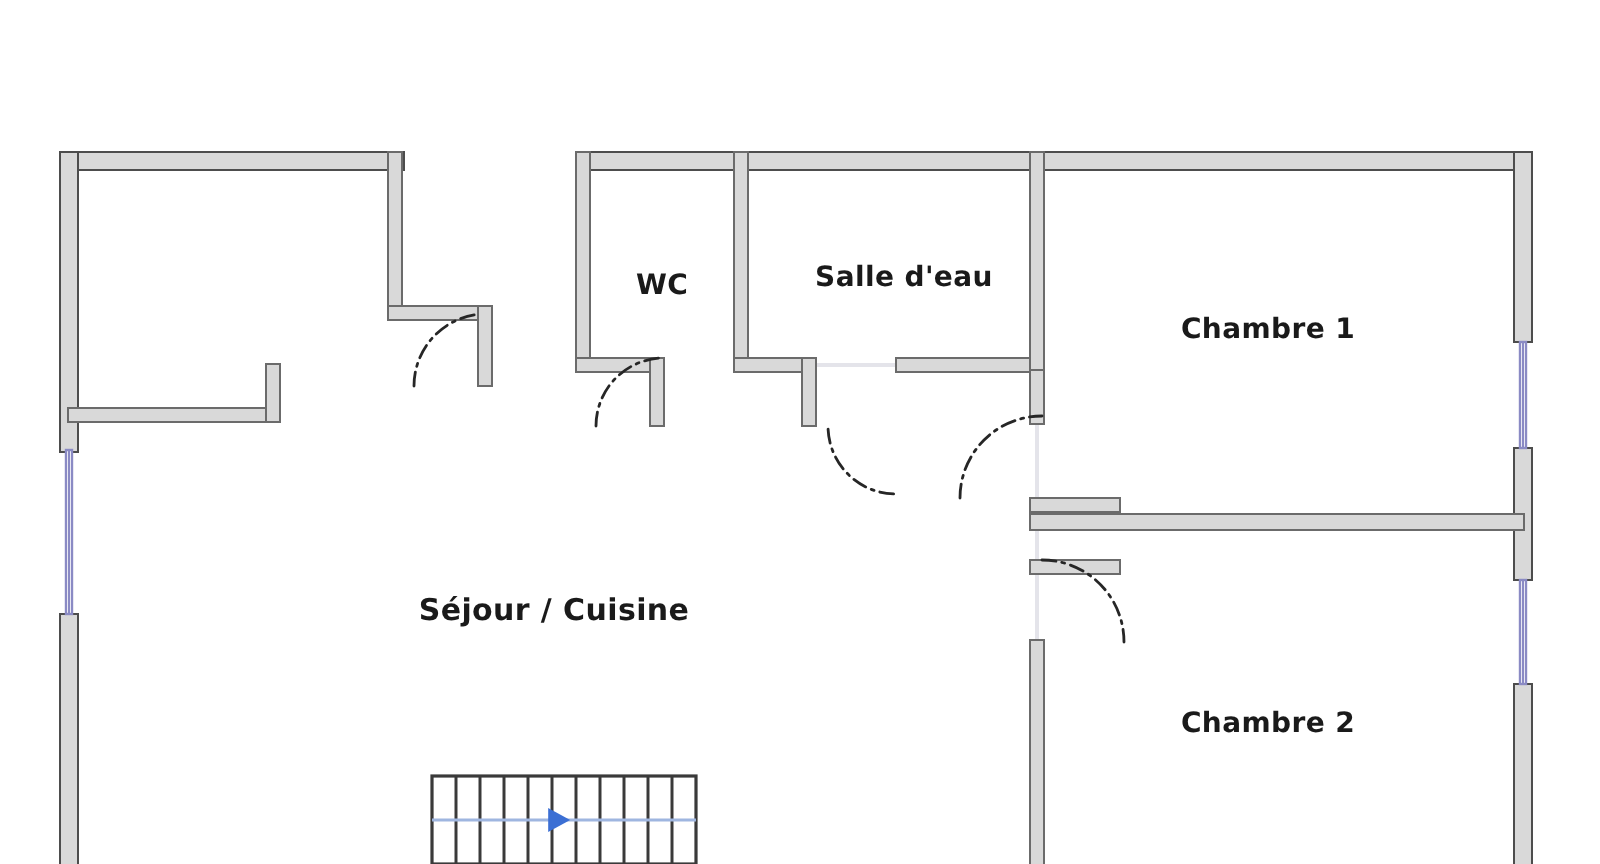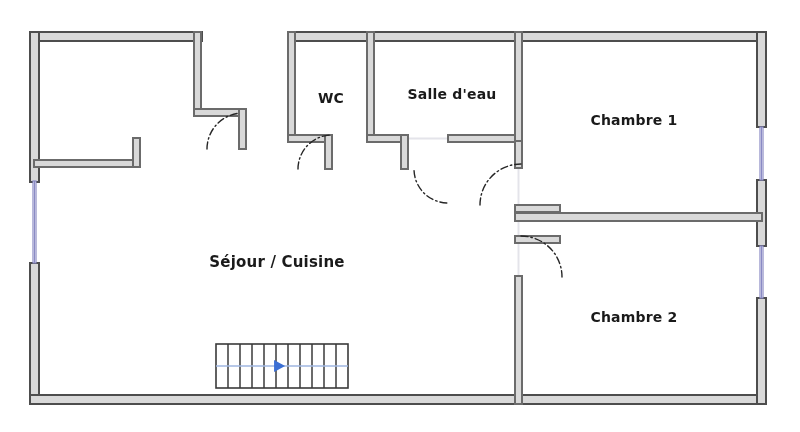--- a/index.html
+++ b/index.html
@@ -11,20 +11,21 @@
     width: 800px;
     height: 432px;
     font-family: "DejaVu Sans", sans-serif;
     overflow: hidden;
   }
   #plan-root {
     position: relative;
     width: 800px;
     height: 384px;
     background: #ffffff;
+    margin-top: 44px;
   }
   svg#floorplan {
     display: block;
     width: 800px;
     height: 432px;
   }
   .room-label {
     font-family: "DejaVu Sans", sans-serif;
     font-weight: bold;
     fill: #1a1a1a;

